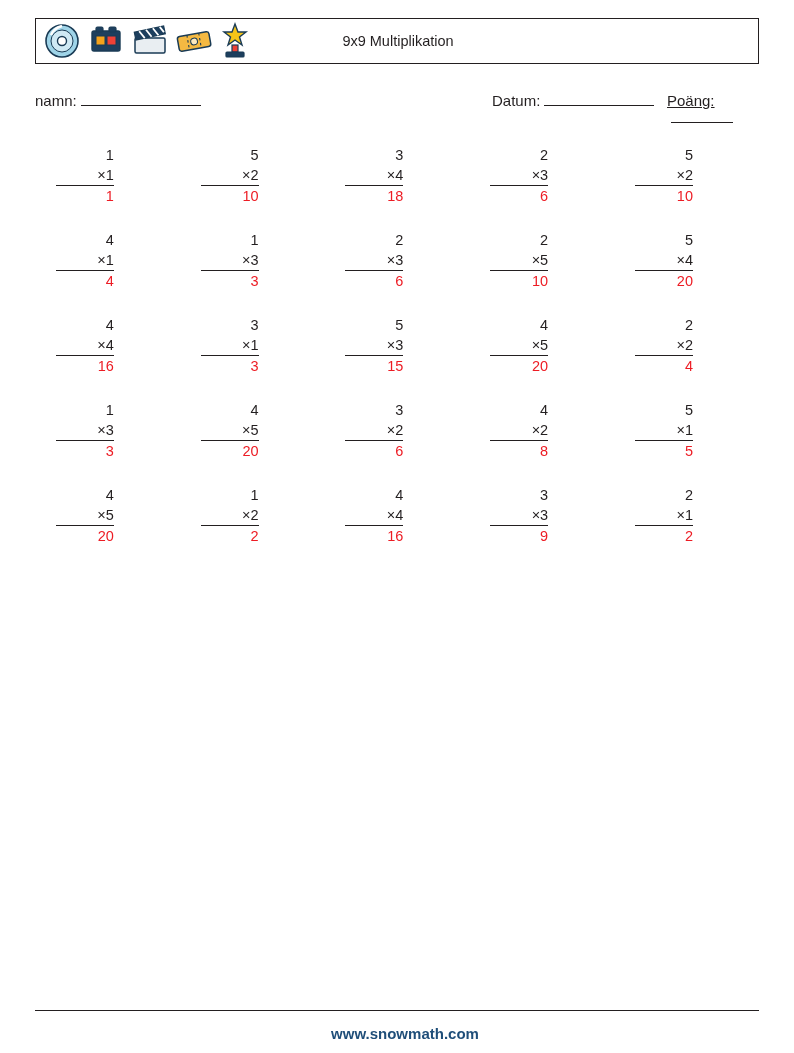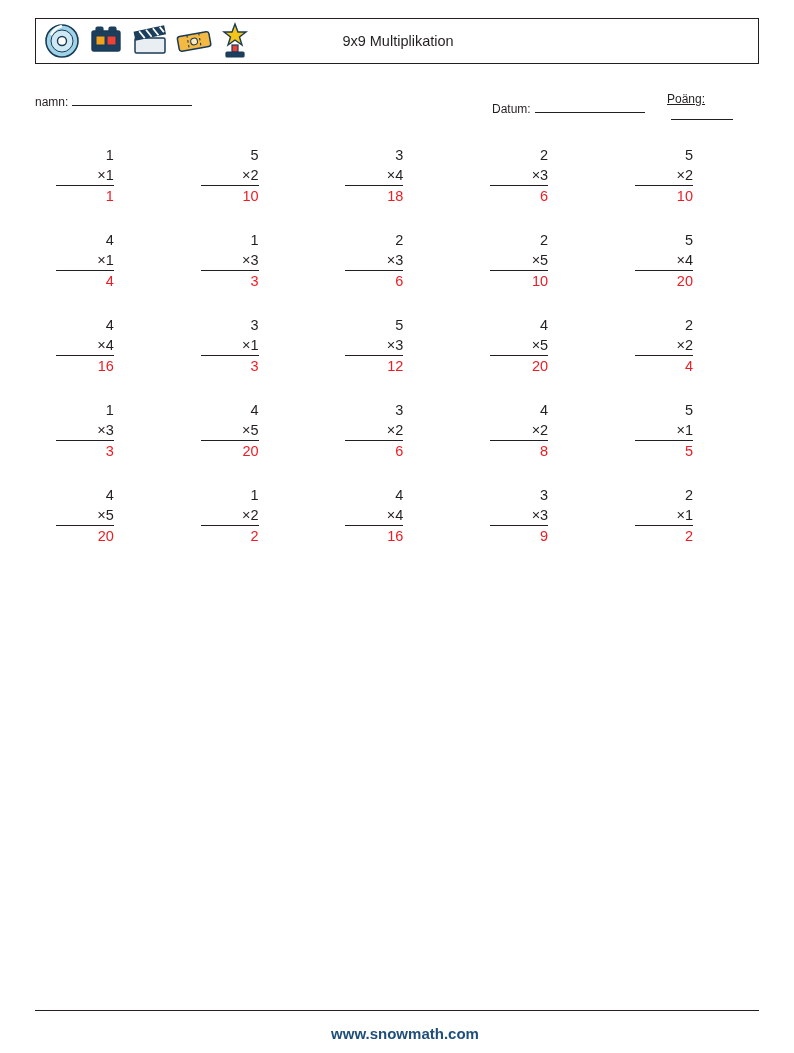--- a/index.html
+++ b/index.html
@@ -55,38 +55,38 @@
 
   .icon-svg { display: block; }
 
   
   .meta {
     position: absolute;
     left: 35px;
     top: 92px;
     width: 724px;
     height: 22px;
-    font-size: 12px;
+    font-size: 15px;
   }
   .meta .namn {
     position: absolute;
     left: 0px;
     top: 0px;
   }
   .meta .namn-line {
     display: inline-block;
     width: 120px;
     border-bottom: 1px solid #231f20;
     margin-left: 4px;
     height: 13px;
   }
   .meta .datum {
     position: absolute;
     left: 457px;
-    top: 7px;
+    top: 0px;
   }
   .meta .datum-line {
     display: inline-block;
     width: 110px;
     border-bottom: 1px solid #231f20;
     margin-left: 4px;
     height: 13px;
   }
   .meta .poang {
     position: absolute;
@@ -314,21 +314,21 @@
         <div class="prob">
       <span class="r1">3</span>
       <span class="r2">×1</span>
       <span class="ans">3</span>
     </div>
       </div>
     <div class="cell">
         <div class="prob">
       <span class="r1">5</span>
       <span class="r2">×3</span>
-      <span class="ans">12</span>
+      <span class="ans">15</span>
     </div>
       </div>
     <div class="cell">
         <div class="prob">
       <span class="r1">4</span>
       <span class="r2">×5</span>
       <span class="ans">20</span>
     </div>
       </div>
     <div class="cell">

